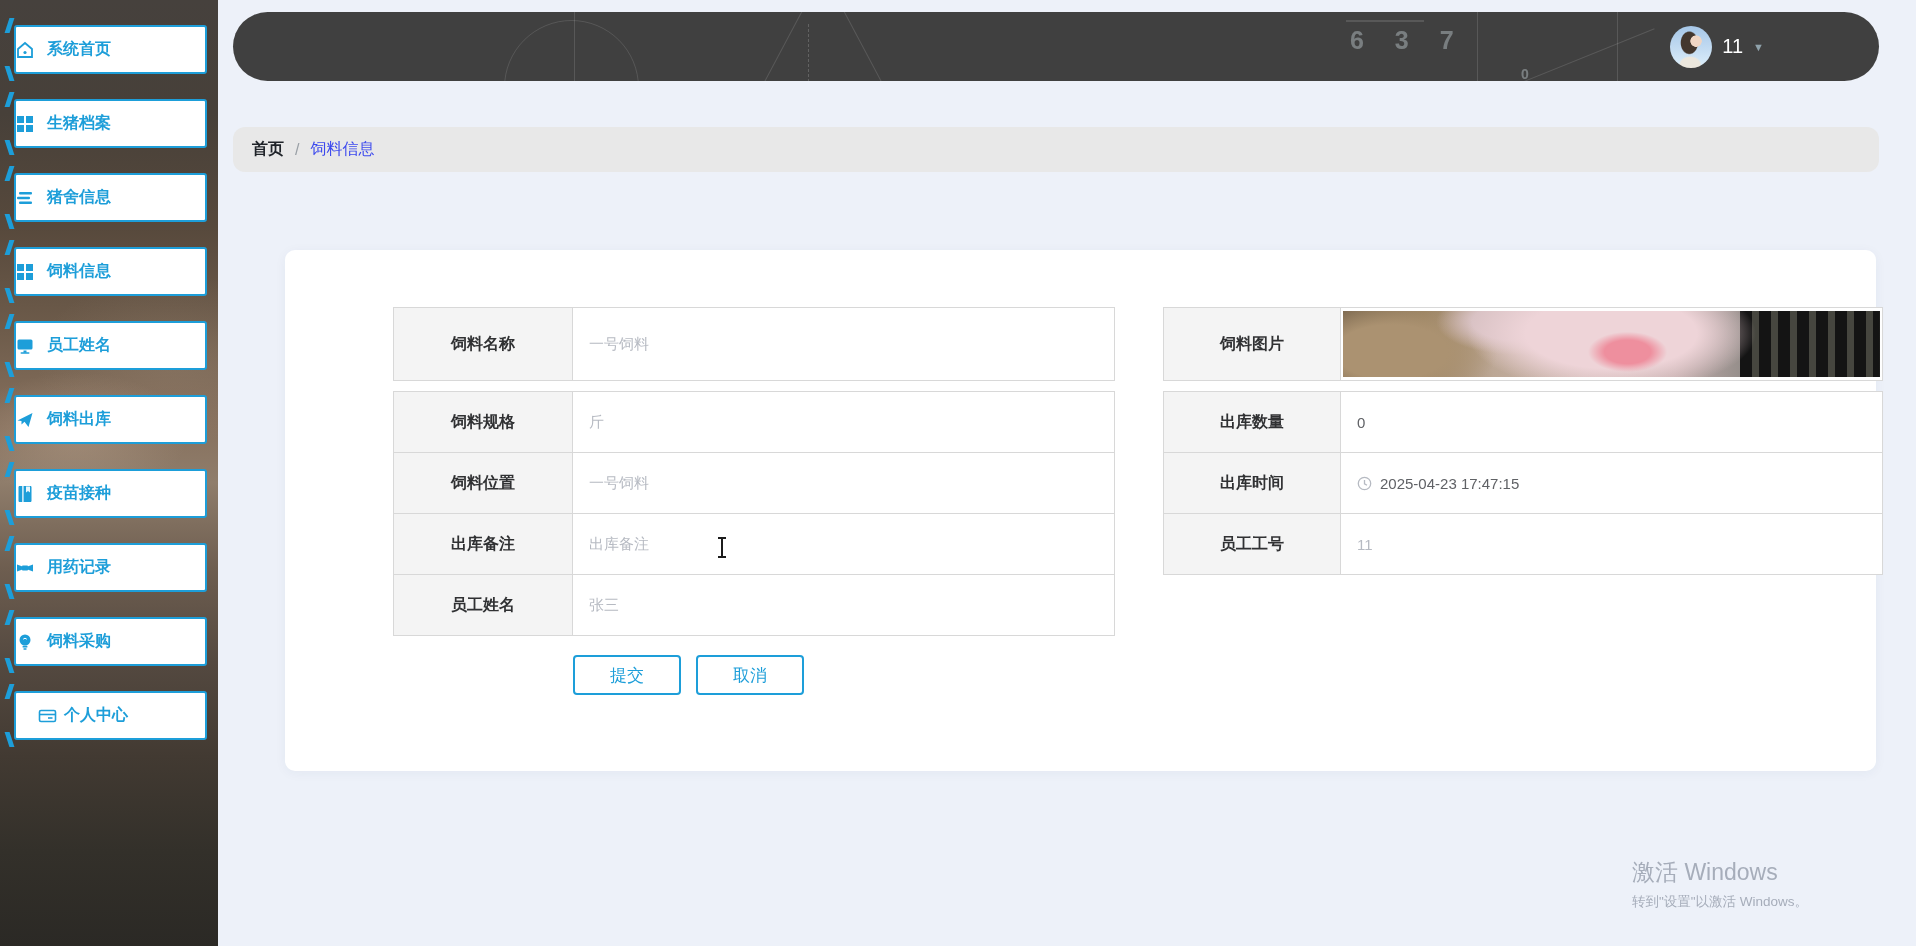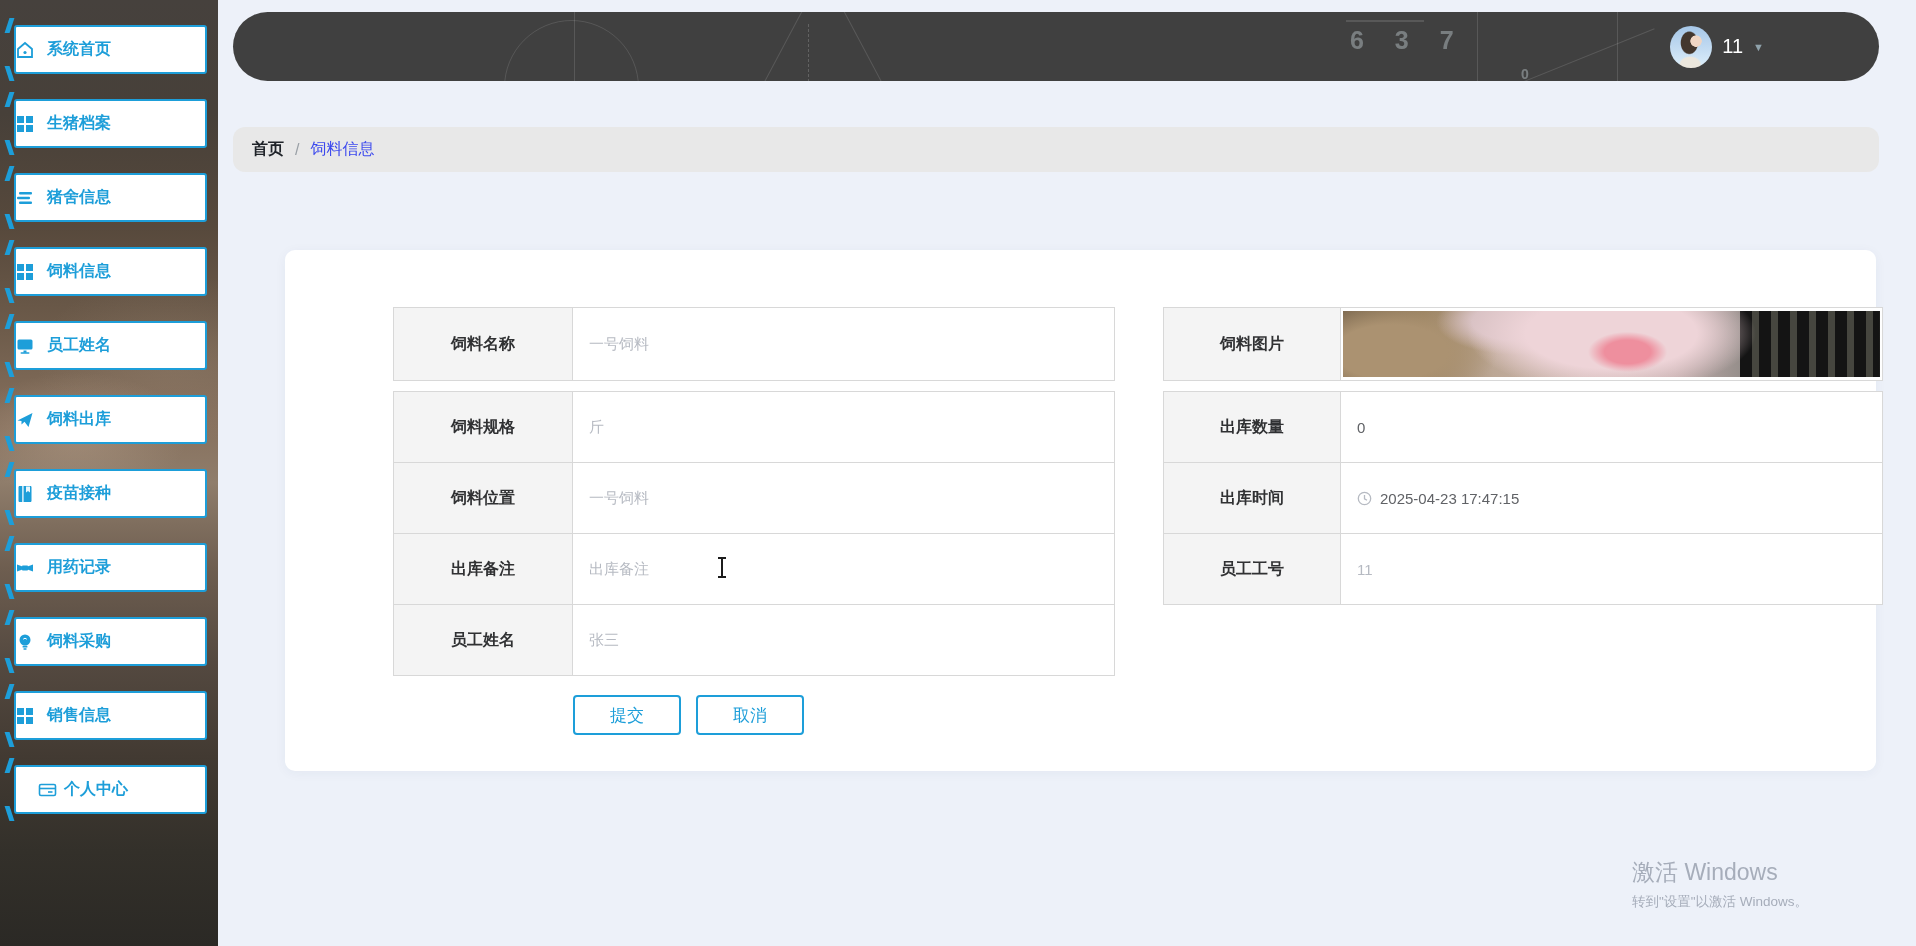--- a/index.html
+++ b/index.html
@@ -73,21 +73,21 @@
   .bc-sep { color:#9aa0a6; margin:0 11px; }
   .bc-cur { color:#3c49ee; cursor:pointer; }
 
   
   .card {
     position:absolute; left:67px; top:250px; width:1591px; height:521px;
     background:#fff; border-radius:10px; box-shadow:0 2px 12px rgba(30,50,90,.05);
   }
   .form-wrap { position:absolute; left:60px; top:57px; display:flex; align-items:flex-start; }
   .fcol { display:flex; flex-direction:column;padding-left:48px; }
-  .frow { display:flex; height:72px; margin-top:-1px; }
+  .frow { display:flex; height:62px; margin-top:-1px; }
   .frow.r1 { height:74px; margin-top:0; margin-bottom:10px; }
   .frow.r2 { margin-top:0; }
   .lc {
     width:180px; background:#f4f4f4; border:1px solid #d8d8d8;
     display:flex; align-items:center; justify-content:center;
     font-size:16px; font-weight:700; color:#303133;
   }
   .lc2 { width:178px; }
   .vc {
     width:543px; margin-left:-1px; background:#fff; border:1px solid #d8d8d8;
@@ -194,29 +194,20 @@
     <span>用药记录</span>
   </div>
   <div class="side-btn">
     <svg width="18" height="18" viewBox="0 0 18 18" fill="#1d9ed9">
         <circle cx="9" cy="7" r="5.5"></circle>
         <rect x="6.5" y="12.8" width="5" height="1.8" rx="0.9"></rect>
         <rect x="7.3" y="15.2" width="3.4" height="1.6" rx="0.8"></rect>
         <path d="M7.2 6.2 q1.8 -2 3.6 0" stroke="#fff" stroke-width="1" fill="none"></path>
       </svg>
     <span>饲料采购</span>
-  </div>
-  <div class="side-btn">
-    <svg width="18" height="18" viewBox="0 0 18 18" fill="#1d9ed9">
-        <rect x="1" y="1" width="7" height="7"></rect>
-        <rect x="10" y="1" width="7" height="7"></rect>
-        <rect x="1" y="10" width="7" height="7"></rect>
-        <rect x="10" y="10" width="7" height="7"></rect>
-      </svg>
-    <span>销售信息</span>
   </div>
   <div class="side-btn tight">
     <svg width="19" height="18" viewBox="0 0 19 18" fill="none" stroke="#1d9ed9" stroke-width="1.6">
         <rect x="1.5" y="3.5" width="16" height="11" rx="1.5"></rect>
         <line x1="1.5" y1="7.5" x2="17.5" y2="7.5"></line>
         <line x1="10" y1="11" x2="14.5" y2="11"></line>
       </svg>
     <span>个人中心</span>
   </div>
 </div>

